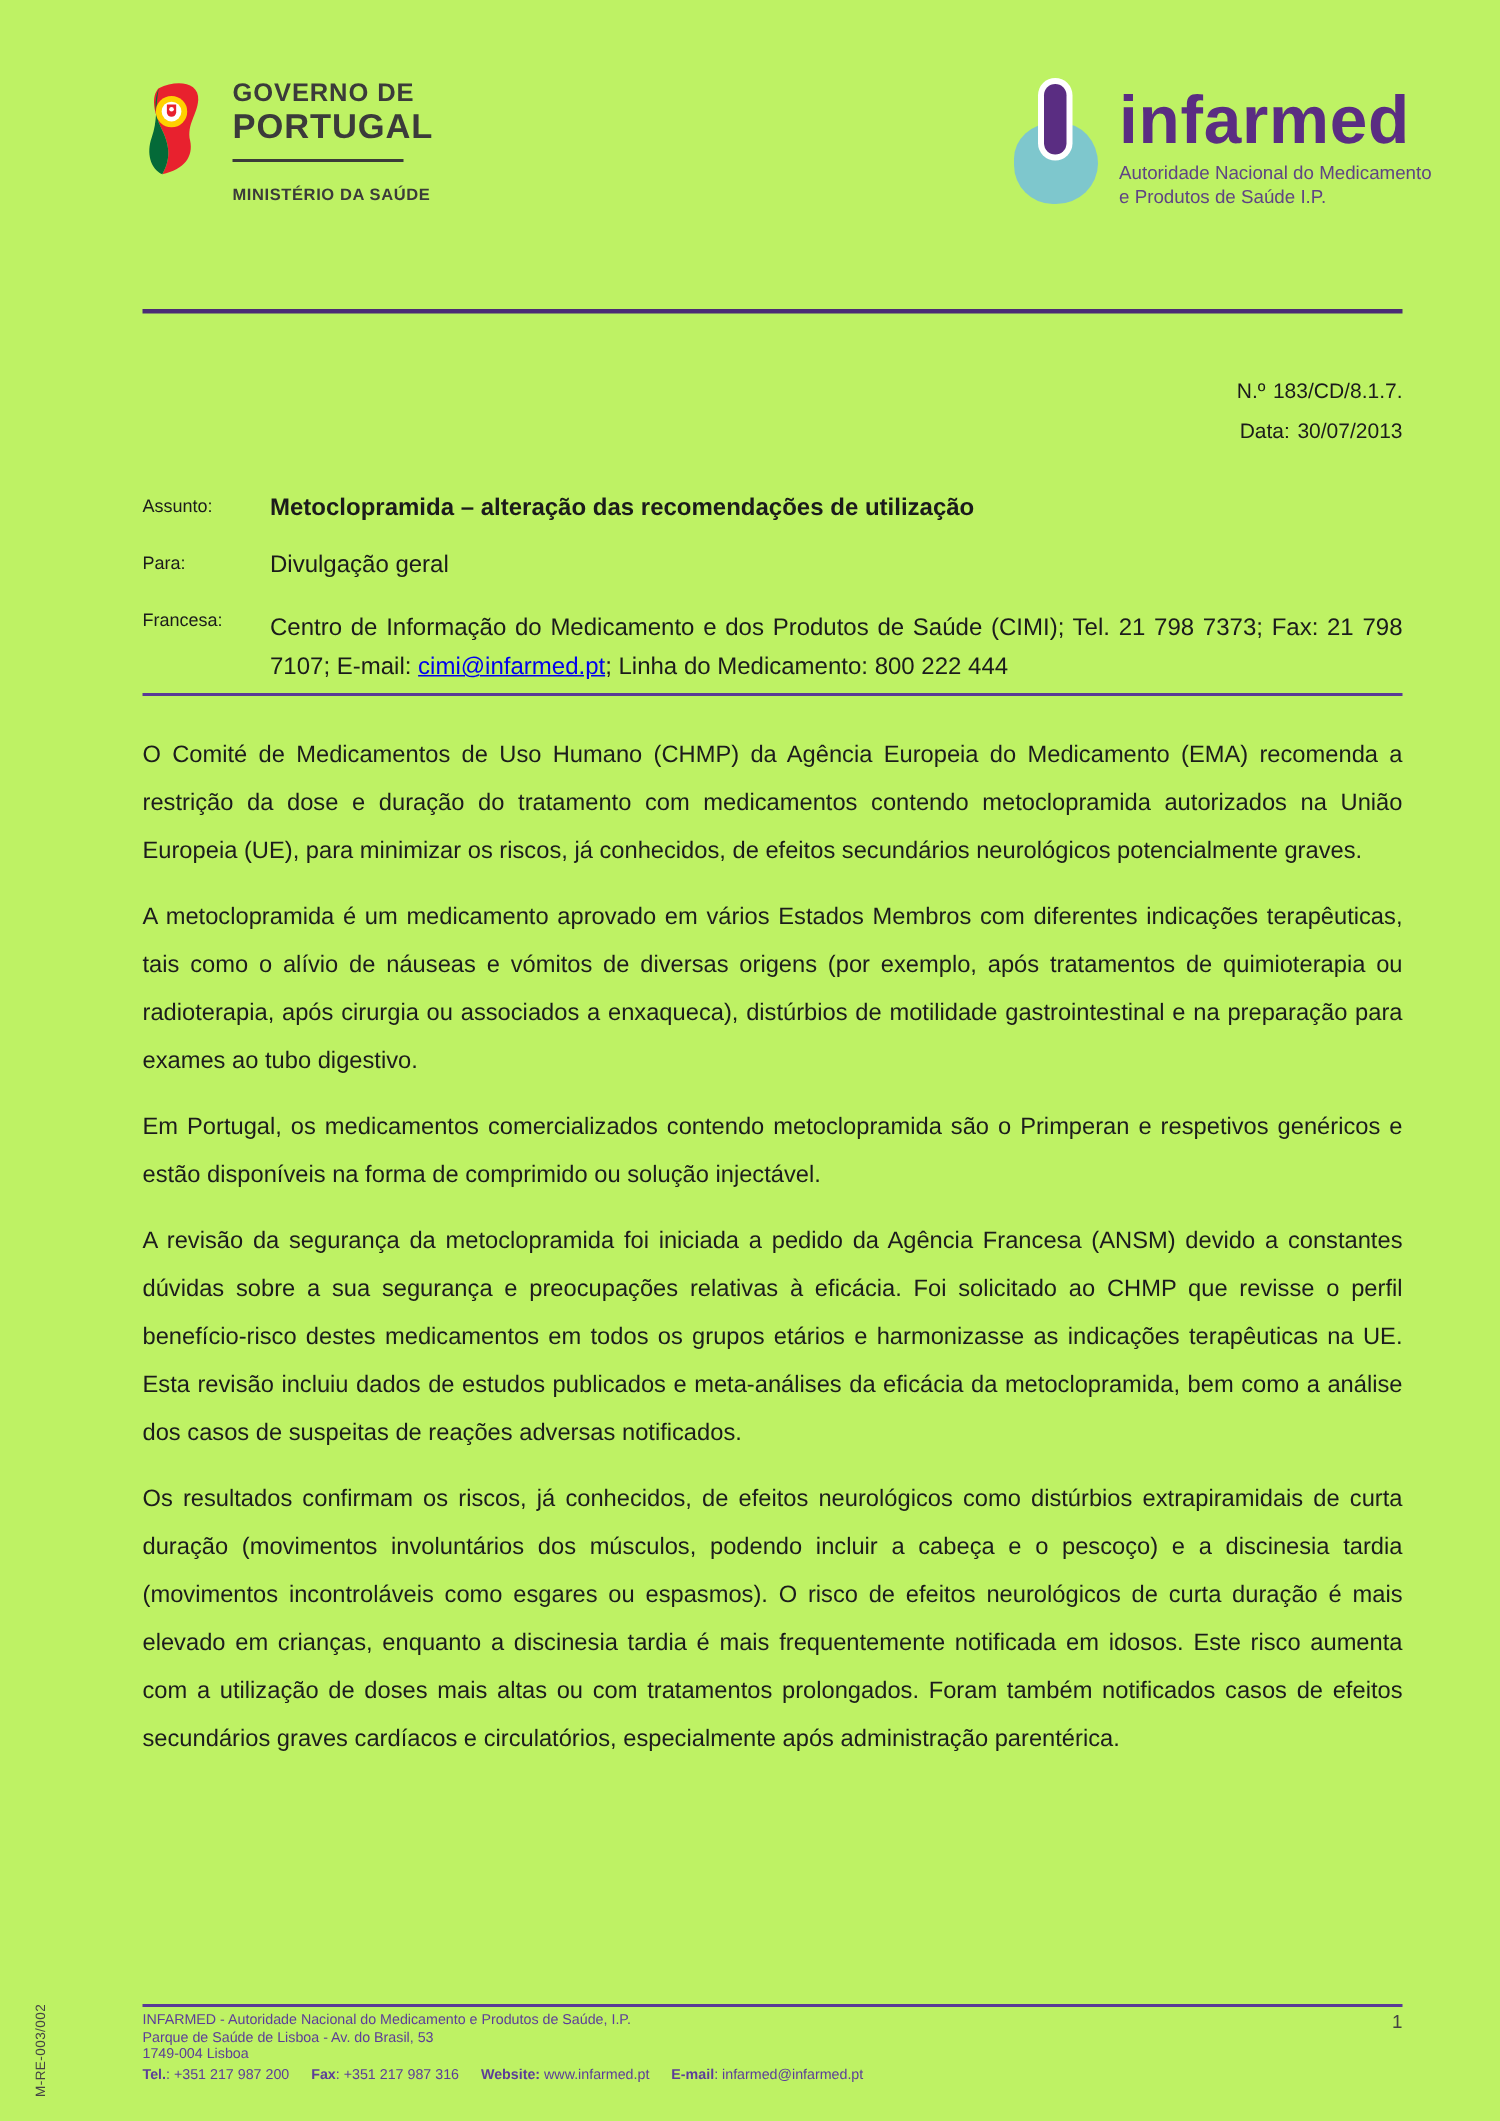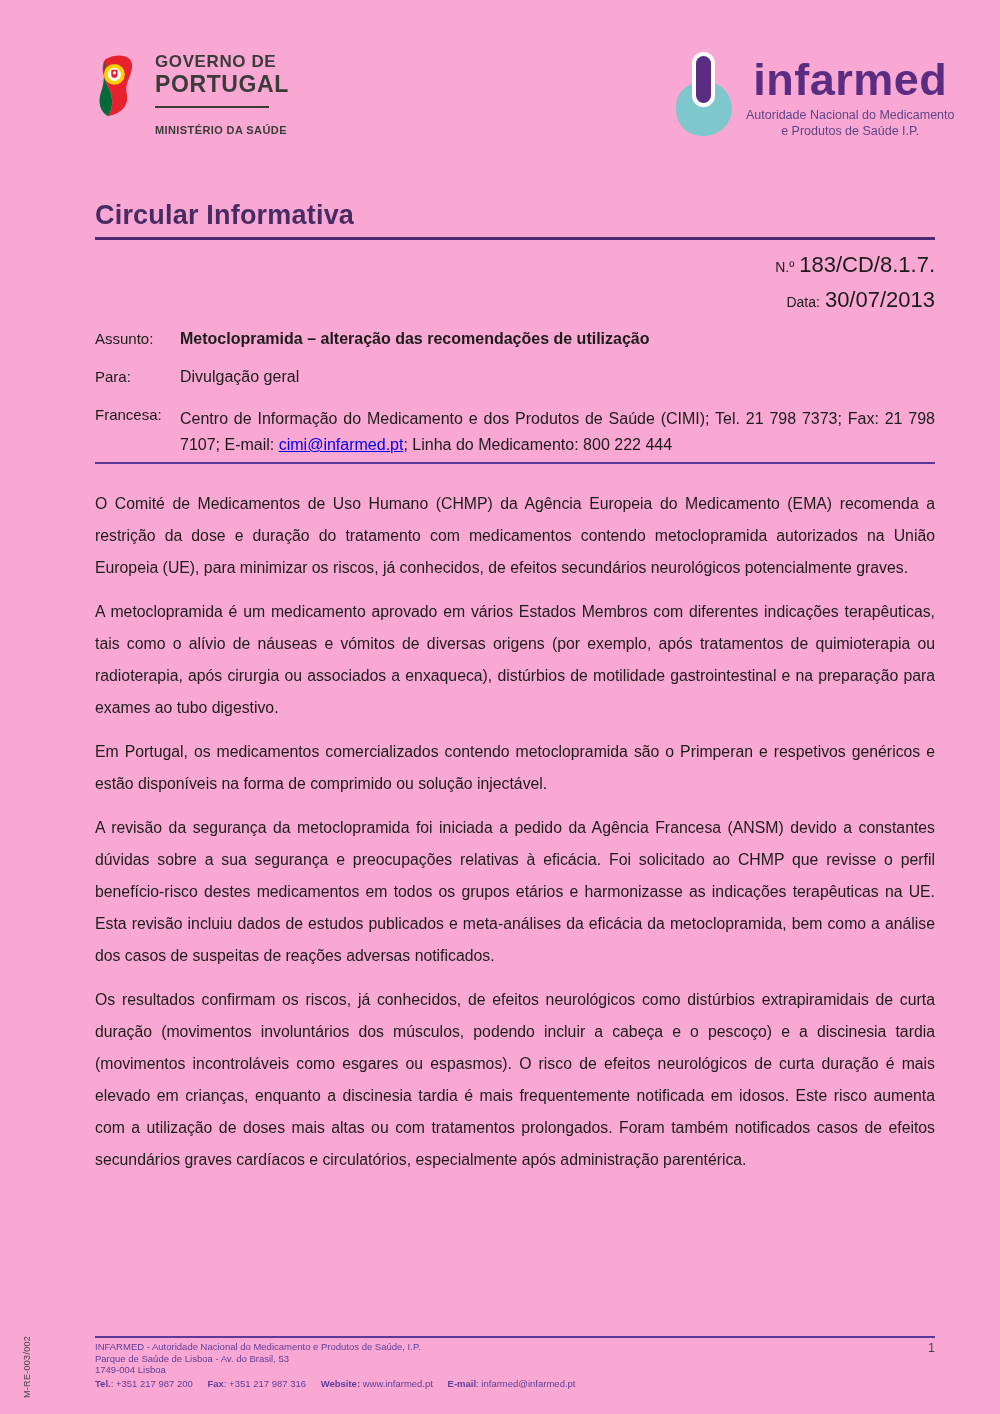--- a/index.html
+++ b/index.html
@@ -1,53 +1,53 @@
 <!DOCTYPE html>
 <html><head>
 <meta charset="utf-8">
 <style>
   html,body { margin:0; padding:0; background:#ffffff; }
   .page {
-    position:relative; width:1000px; height:1414px; background:#f9a8d4;
+    position:relative; width:1000px; height:1414px; background:#bef264;
     font-family:"Liberation Sans", sans-serif; color:#1b1b1b; overflow:hidden;
   }
 
   
   .gov-logo { position:absolute; left:95px; top:52px; display:flex; gap:12px; }
   .gov-text { display:flex; flex-direction:column; }
   .gov-line1 { font-size:17px; font-weight:600; color:#3b3b3a; letter-spacing:0.6px; line-height:20px; }
   .gov-line2 { font-size:23px; font-weight:800; color:#3b3b3a; letter-spacing:0.6px; line-height:25px; }
   .gov-divider { margin-top:9px; width:114px; height:2px; background:#3b3b3a; }
   .gov-ministry { margin-top:16px; font-size:11px; font-weight:700; color:#3b3b3a; letter-spacing:0.4px; }
 
   .infarmed-logo { position:absolute; left:676px; top:56px; display:flex; }
   .inf-mark { position:relative; width:58px; height:84px; flex:0 0 58px; }
   .inf-blob { position:absolute; left:0; top:26px; width:56px; height:54px; background:#7ec7cd;
               border-radius:48% 46% 52% 48% / 46% 52% 52% 50%; }
   .inf-bar  { position:absolute; left:20px; top:0; width:15px; height:47px; background:#5a2d82;
               border-radius:8px; box-shadow:0 0 0 4px #ffffff; }
-  .inf-text { margin-left:12px;text-align:center; }
+  .inf-text { margin-left:12px; }
   .inf-name { font-size:45px; font-weight:600; color:#5a2d82; line-height:48px; letter-spacing:0.5px; }
   .inf-tagline { margin-top:3px; font-size:12.5px; color:#5f4484; line-height:16px; }
 
   
   .title-wrap { position:absolute; left:95px; top:200px; width:840px; }
   .doc-title { font-size:27px; font-weight:700; color:#472b63; letter-spacing:0.2px; }
   .title-rule { margin-top:6px; height:3px; background:#4b2c75; }
 
   
   .ref-block { position:absolute; right:65px; top:252px; text-align:right; color:#1b1b1b; }
   .ref-line { margin-bottom:9px; }
   .ref-label { font-size:14px;text-align:right; }
-  .ref-value { font-size:22px; margin-left:5px; }
+  .ref-value { font-size:14px; margin-left:5px; }
 
   
   .content { position:absolute; left:95px; top:330px; width:840px; }
   .meta-row { display:flex; margin-bottom:20px; }
-  .meta-label { flex:0 0 85px; font-size:15px; }
+  .meta-label { flex:0 0 85px; font-size:12px; }
   .meta-value { flex:1; font-size:16px; }
   .meta-value.bold { font-weight:700; }
   .meta-value.justify { text-align:justify; line-height:26px; }
   .email-link { color:#0000ee; text-decoration:underline; cursor:pointer; }
   .section-rule { height:2px; background:#5a3a96; margin-top:4px; }
 
   .body-text { margin-top:24px; }
   .body-text p { margin:0 0 12px 0; font-size:15.8px; line-height:32px; text-align:justify; color:#1c1c1c; }
 
   
@@ -94,21 +94,20 @@
     <div class="inf-text">
       <div class="inf-name">infarmed</div>
       <div class="inf-tagline">
         <div>Autoridade Nacional do Medicamento</div>
         <div>e Produtos de Saúde I.P.</div>
       </div>
     </div>
   </div>
 
   <div class="title-wrap">
-    <div class="doc-title">Circular Informativa</div>
     <div class="title-rule"></div>
   </div>
 
   <div class="ref-block">
     <div class="ref-line">
       <span class="ref-label">N.º</span><span class="ref-value">183/CD/8.1.7.</span>
     </div>
     <div class="ref-line">
       <span class="ref-label">Data:</span><span class="ref-value">30/07/2013</span>
     </div>

